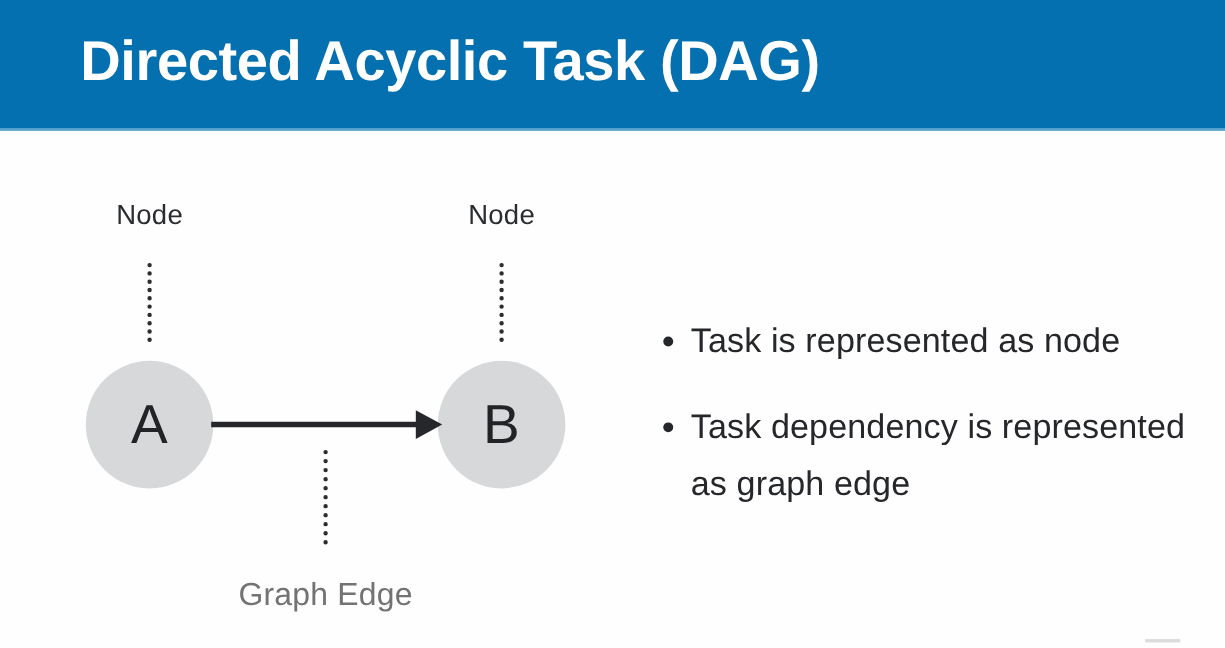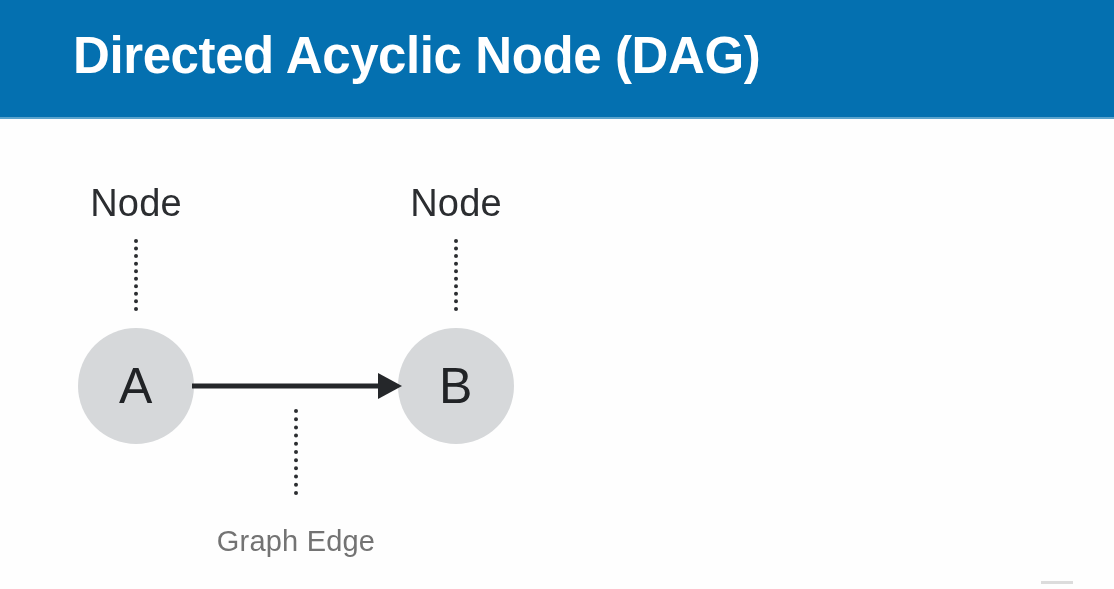--- a/index.html
+++ b/index.html
@@ -75,21 +75,21 @@
     color: #212326;
     line-height: 1;
     letter-spacing: 0.5px;
   }
 
   #node-a { left: 78px; top: 211px; }
   #node-b { left: 398px; top: 211px; }
 
   .node-caption {
     position: absolute;
-    font-size: 38px;
+    font-size: 25px;
     font-weight: 400;
     color: #2b2d30;
     letter-spacing: 0.2px;
     white-space: nowrap;
     text-align: center;
   }
   #caption-node-a { left: 36px; top: 65px; width: 200px; }
   #caption-node-b { left: 356px; top: 65px; width: 200px; }
 
   .edge-caption {
@@ -161,21 +161,21 @@
     background: #dcdcdc;
   }
 </style>
 </head>
 <body>
 
 <div class="slide">
 
   <div class="header-banner"></div>
   <div class="header-underline"></div>
-  <div class="slide-title">Directed Acyclic Node (DAG)</div>
+  <div class="slide-title">Directed Acyclic Task (DAG)</div>
 
   <div class="diagram">
 
     <div class="node-caption" id="caption-node-a">Node</div>
 
     <div class="node-caption" id="caption-node-b">Node</div>
 
     <div class="leader" id="leader-a"></div>
     <div class="leader" id="leader-b"></div>
 
@@ -190,16 +190,26 @@
     <svg class="arrow-svg" viewBox="0 0 216 50">
       <line x1="2" y1="25" x2="192" y2="25" stroke="#25272a" stroke-width="5"></line>
       <polygon points="188,12 212,25 188,38" fill="#25272a"></polygon>
     </svg>
 
     <div class="leader" id="leader-edge"></div>
 
     <div class="edge-caption">Graph Edge</div>
   </div>
 
+  <div class="bullet-list">
+    <div class="bullet-item">
+      <span class="bullet-dot"></span>
+      <span>Task is represented as node</span>
+    </div>
+    <div class="bullet-item">
+      <span class="bullet-dot"></span>
+      <span>Task dependency is represented as graph edge</span>
+    </div>
+  </div>
 
   <div class="bottom-artifact"></div>
 
 </div>
 
 </body></html>

